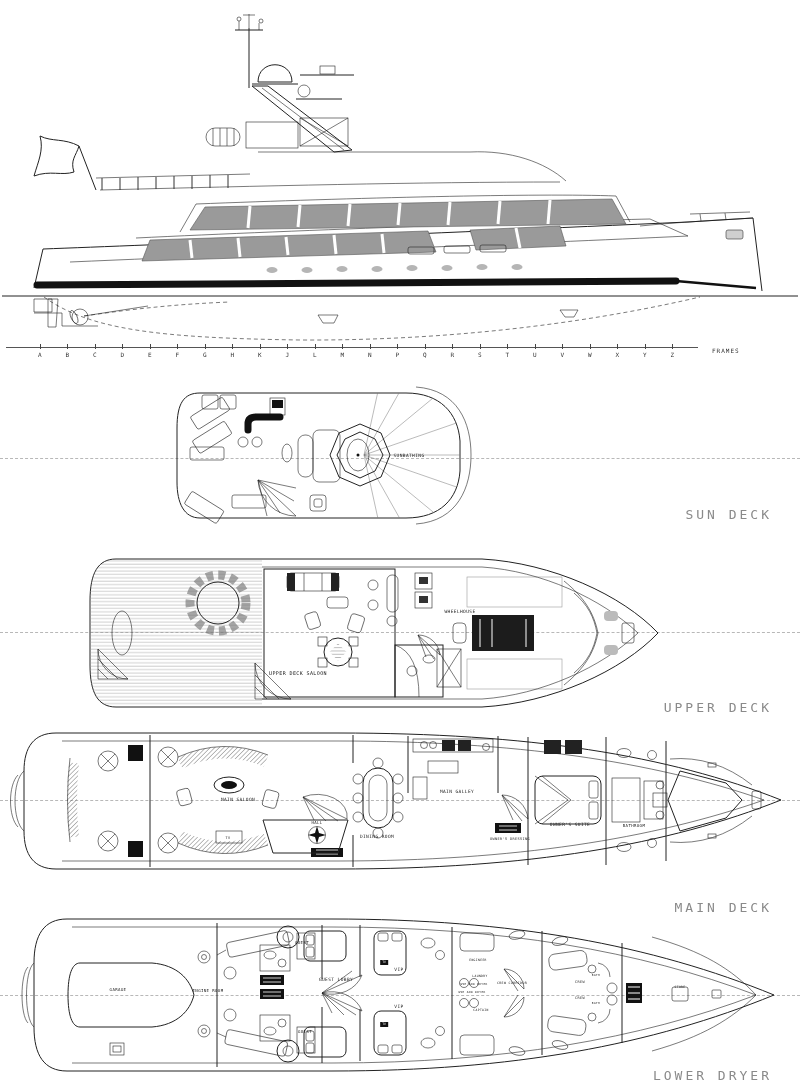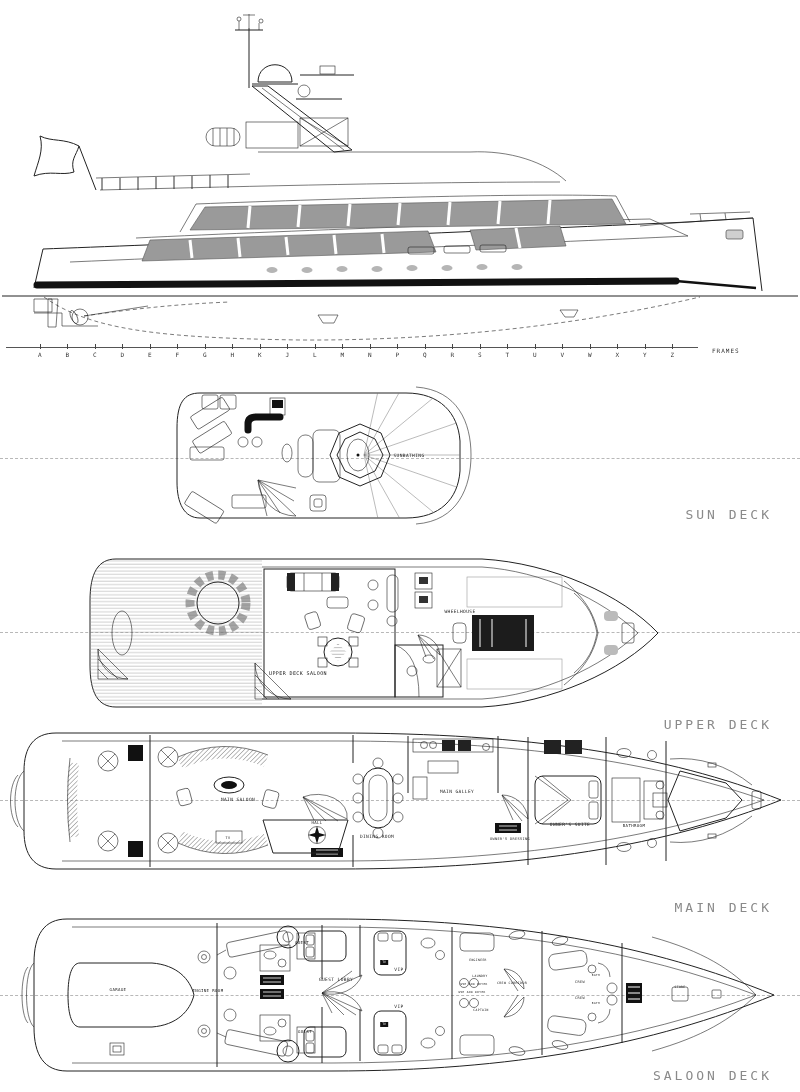--- a/index.html
+++ b/index.html
@@ -325,21 +325,21 @@
       <rect class="th" x="371" y="70" width="13" height="20" rx="4" fill="#fff"></rect>
       <path class="th" d="M482,28 C502,44 512,60 516,80 C512,100 502,116 482,132"></path>
       <path class="th" d="M492,40 C506,52 512,64 515,80 C512,96 506,108 492,120"></path>
       <rect x="522" y="58" width="14" height="10" rx="4" fill="#bbb"></rect>
       <rect x="522" y="92" width="14" height="10" rx="4" fill="#bbb"></rect>
       <rect class="th" x="540" y="70" width="12" height="20" rx="2" fill="#fff"></rect>
     </g>
   </svg>
   <div class="lbl" style="left:298px;top:671px;font-size:5px">UPPER DECK SALOON</div>
   <div class="lbl" style="left:460px;top:610px;font-size:4.5px">WHEELHOUSE</div>
-  <div class="deck-title" style="top:717px">UPPER DECK</div>
+  <div class="deck-title" style="top:700px">UPPER DECK</div>
 
   <svg width="785" height="155" style="left:8px;top:723px" viewBox="0 0 785 155">
     <path class="ln" d="M48,10 H330 C520,10 660,32 773,77 C660,122 520,146 330,146 H48 C26,146 16,132 16,108 L16,48 C16,24 26,10 48,10 Z"></path>
     <path class="th" d="M54,18 H330 C505,18 645,38 756,77 C645,116 505,138 330,138 H54"></path>
     <path class="th" d="M16,48 C4,58 4,98 16,108 M10,52 C0,62 0,94 10,104"></path>
     <g>
       <rect x="120" y="22" width="15" height="16" fill="#111"></rect>
       <rect x="120" y="118" width="15" height="16" fill="#111"></rect>
       <circle class="th" cx="100" cy="38" r="10" fill="#fff"></circle>
         <path class="th" d="M93,31 l14,14 M107,31 l-14,14"></path>
@@ -560,15 +560,15 @@
   <div class="lbl" style="left:480px;top:975px;font-size:3px">LAUNDRY</div>
   <div class="lbl" style="left:474px;top:983px;font-size:2.8px">WSH AND DRYER</div>
   <div class="lbl" style="left:472px;top:991px;font-size:2.8px">WSH AND DRYER</div>
   <div class="lbl" style="left:512px;top:982px;font-size:3.2px">CREW CORRIDOR</div>
   <div class="lbl" style="left:481px;top:1009px;font-size:3px">CAPTAIN</div>
   <div class="lbl" style="left:580px;top:981px;font-size:3.5px">CREW</div>
   <div class="lbl" style="left:580px;top:997px;font-size:3.5px">CREW</div>
   <div class="lbl" style="left:596px;top:974px;font-size:2.8px">BATH</div>
   <div class="lbl" style="left:596px;top:1002px;font-size:2.8px">BATH</div>
   <div class="lbl" style="left:680px;top:986px;font-size:3px">STORE</div>
-  <div class="deck-title" style="top:1068px">SALOON DECK</div>
+  <div class="deck-title" style="top:1068px">LOWER DRYER</div>
 
 </div>
 
 </body></html>

